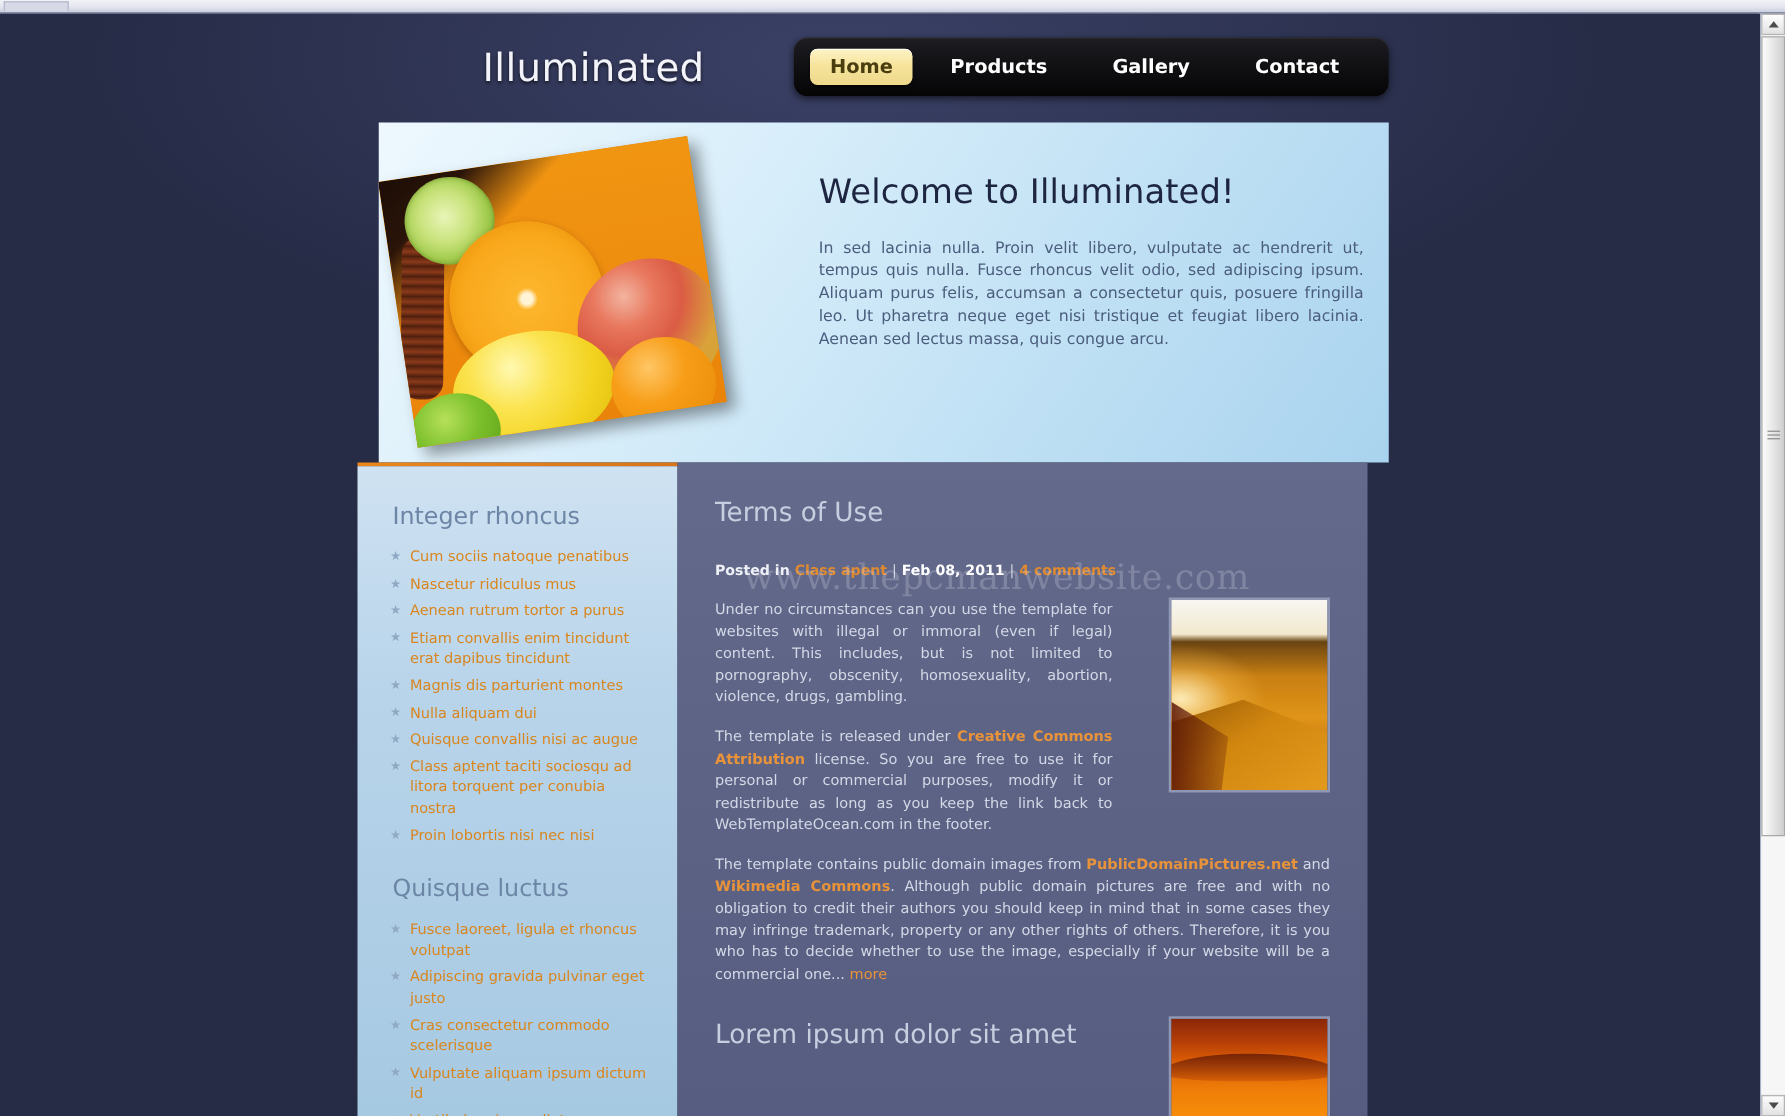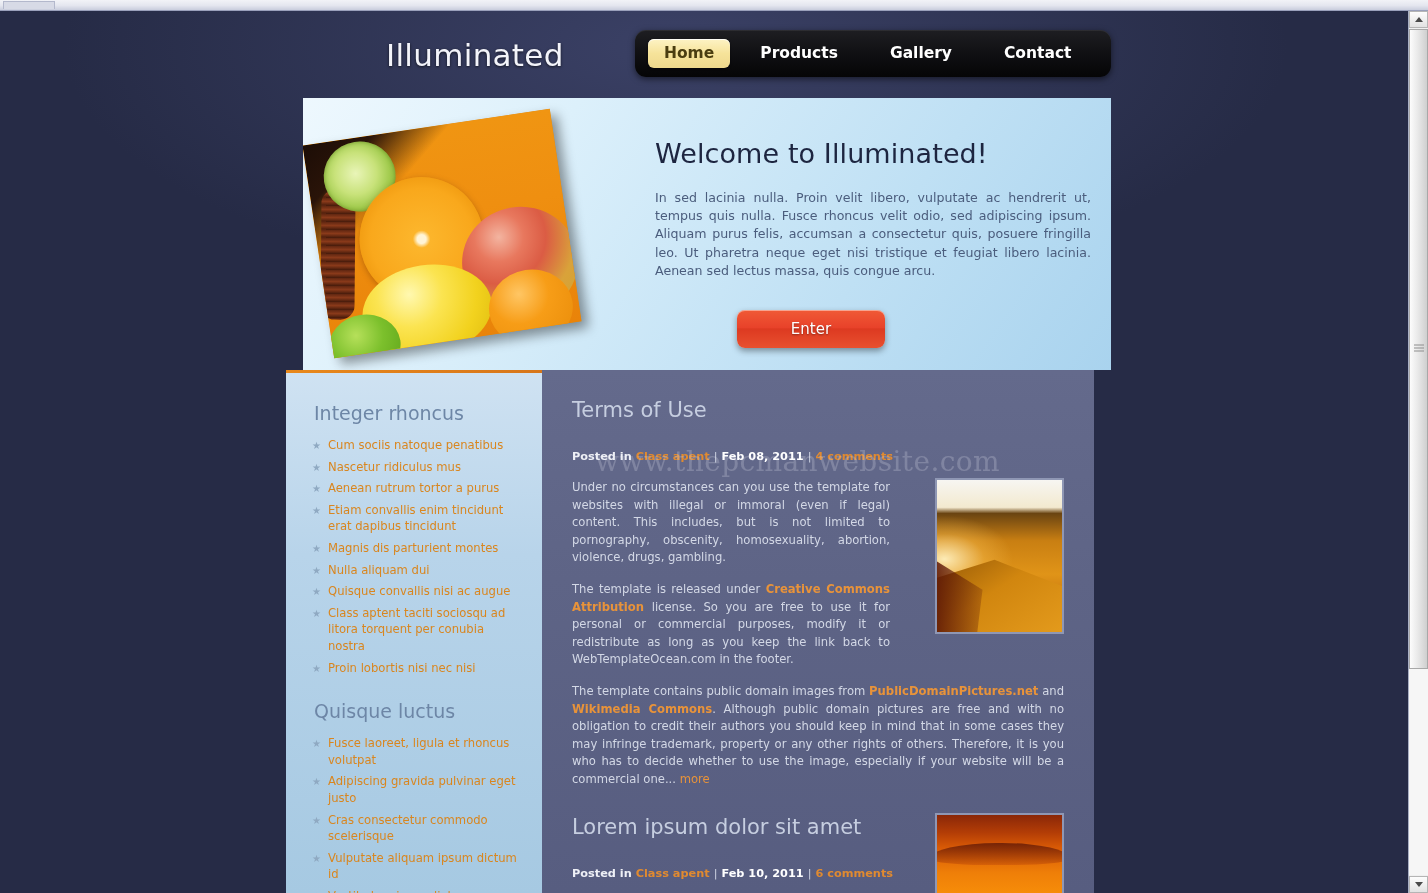--- a/index.html
+++ b/index.html
@@ -349,21 +349,20 @@
         <div class="f-orange-whole"></div>
         <div class="f-lime-bot"></div>
       </div>
     </div>
 
     <div id="hero-text">
       <h1 id="hero-title">Welcome to Illuminated!</h1>
       <p id="hero-paragraph">In sed lacinia nulla. Proin velit libero, vulputate ac hendrerit ut, tempus quis nulla. Fusce rhoncus velit odio, sed adipiscing ipsum. Aliquam purus felis, accumsan a consectetur quis, posuere fringilla leo. Ut pharetra neque eget nisi tristique et feugiat libero lacinia. Aenean sed lectus massa, quis congue arcu.</p>
     </div>
 
-    <button id="enter-button">Enter</button>
   </section>
 
   <div id="content-wrap">
     <div id="orange-rule"></div>
 
     <aside id="sidebar">
 
       <div id="sidebar-section-1">
         <h2 class="sidebar-heading">Integer rhoncus</h2>
         <ul class="sidebar-list">
@@ -421,28 +420,20 @@
         <div class="article-thumb" id="thumb-desert">
           <div id="desert-art"></div>
           <div id="desert-ridge"></div>
           <div id="desert-shadow"></div>
         </div>
       </article>
 
       <article style="margin-top:26px;">
         <h2 class="article-title">Lorem ipsum dolor sit amet</h2>
 
-        <div class="article-meta">
-          <span>Posted in</span>
-          <span class="meta-link">Class apent</span>
-          <span class="meta-sep">|</span>
-          <span class="meta-date">Feb 10, 2011</span>
-          <span class="meta-sep">|</span>
-          <span class="meta-link">6 comments</span>
-        </div>
 
         <div class="article-thumb" id="thumb-sunset">
           <div id="sunset-art"></div>
           <div id="sunset-cloud"></div>
         </div>
       </article>
 
     </main>
   </div>
 

